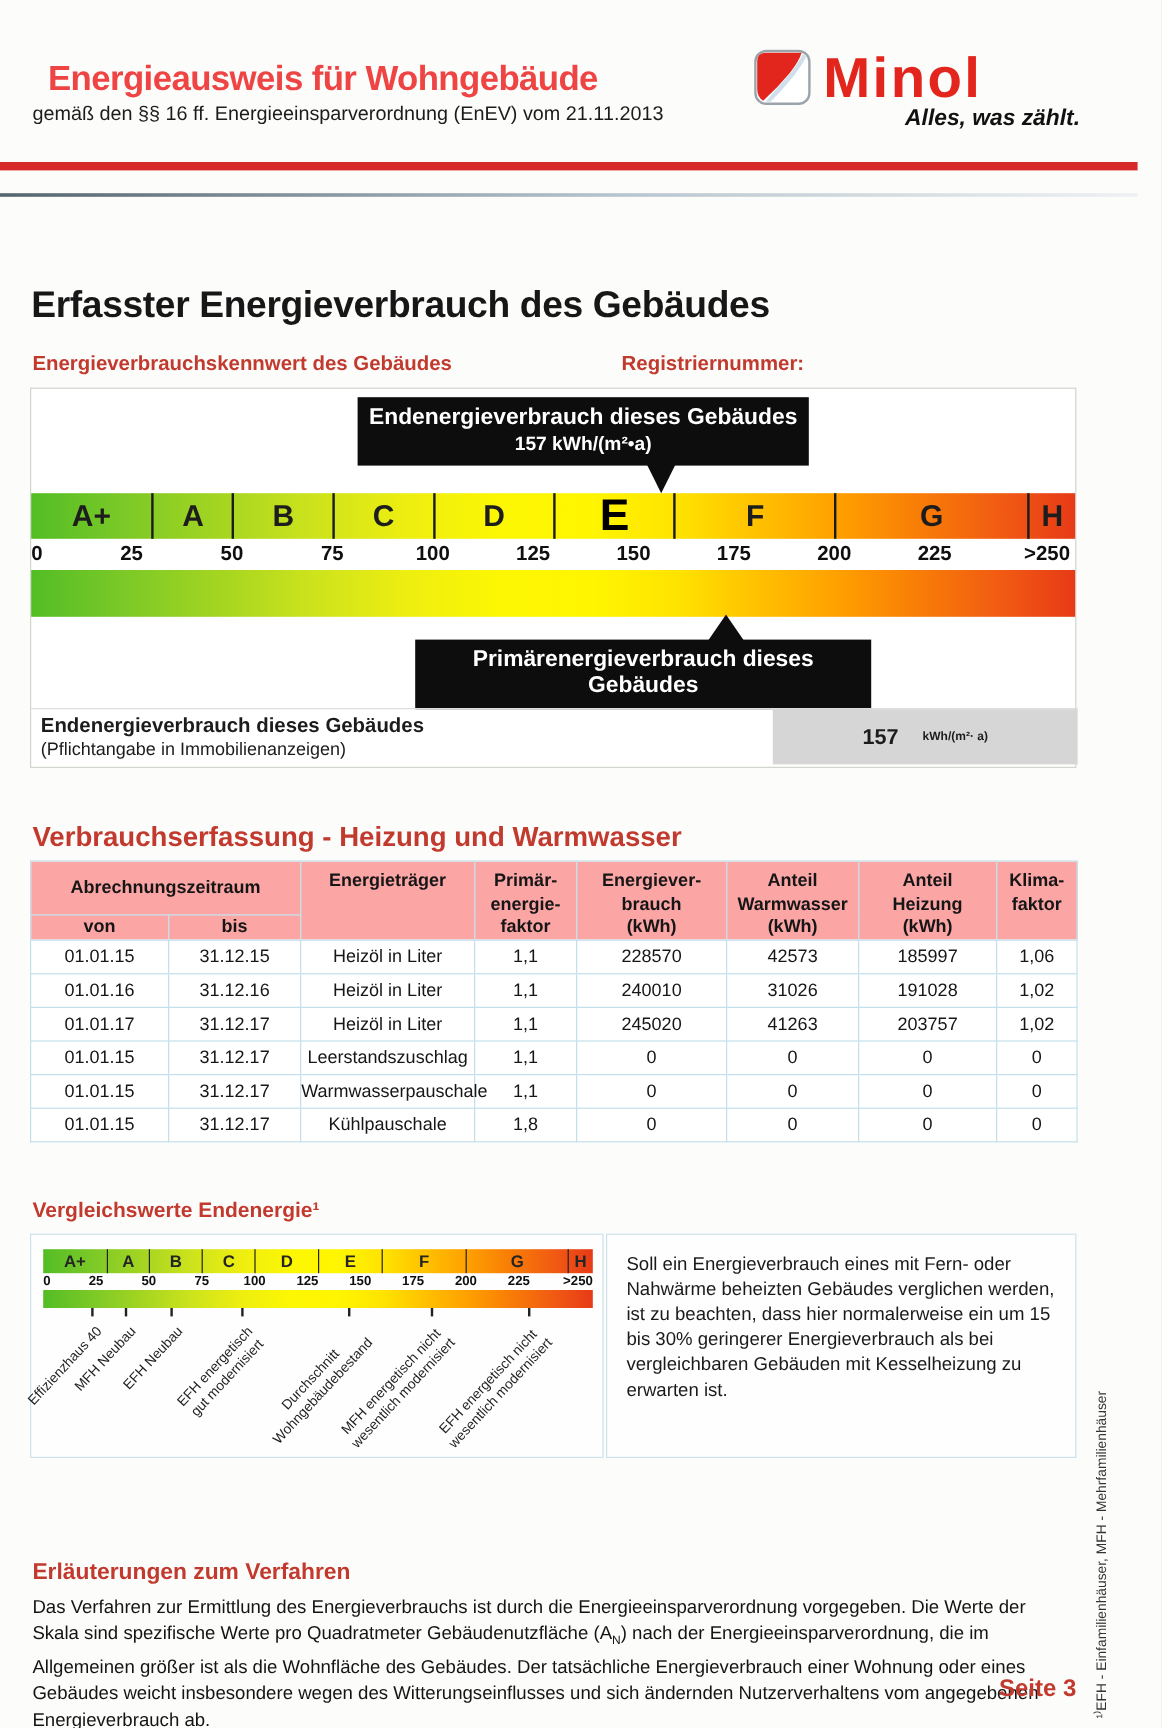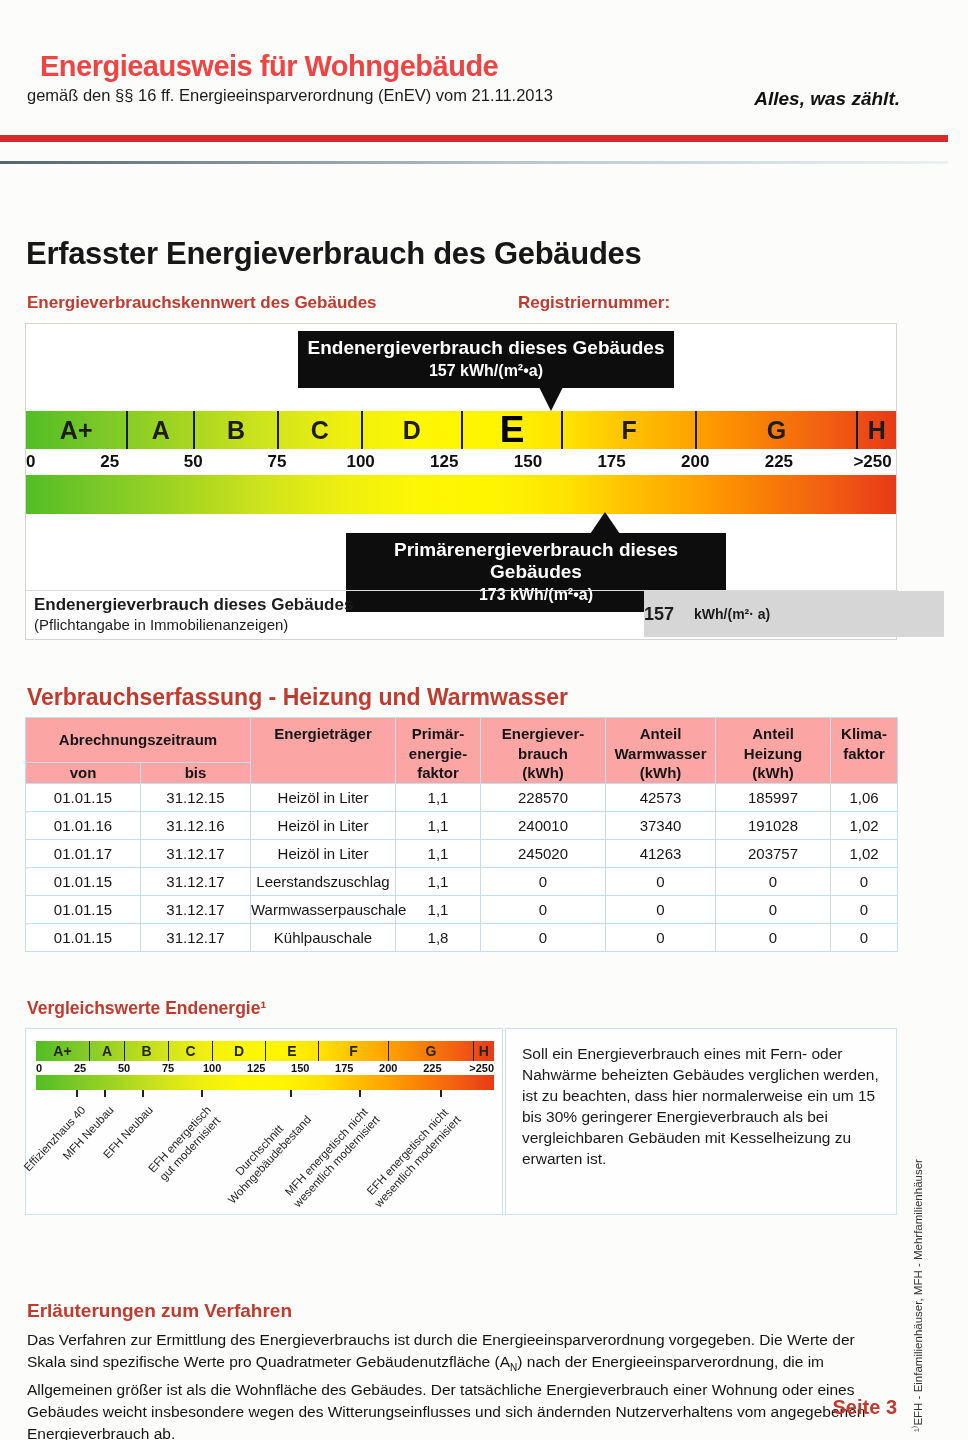--- a/index.html
+++ b/index.html
@@ -49,23 +49,23 @@
   .big .ticks { height:26px; }
   .tick { position:absolute; top:3px; transform:translateX(-50%); font-weight:700; color:#0f0f0f; }
   .big .tick { font-size:17px; }
   .tick.t0 { transform:none; }
   .gradbar { width:100%; }
   .big .gradbar { height:39px; }
 
   .chart-footer { position:absolute; left:0; top:266px; width:872px; height:46px; border-top:1px solid #ddd; }
   .cf-label { position:absolute; left:8px; top:4px; font-size:17px; font-weight:700; }
   .cf-sublabel { position:absolute; left:8px; top:25px; font-size:15px; }
-  .cf-valbox { position:absolute; left:618px; top:0; width:300px; height:46px; background:#d6d6d6; display:flex; align-items:center; justify-content:flex-start; gap:20px; }
+  .cf-valbox { position:absolute; left:618px; top:0; width:254px; height:46px; background:#d6d6d6; display:flex; align-items:center; justify-content:center; gap:20px; }
   .cf-value { font-size:18px; font-weight:700; }
-  .cf-unit { font-size:14px; font-weight:700; }
+  .cf-unit { font-size:10px; font-weight:700; }
 
   
   .h2 { position:absolute; left:27px; top:684px; font-size:23px; font-weight:700; }
   table.consumption { position:absolute; left:25px; top:717px; width:872px; border-collapse:collapse; table-layout:fixed; }
   table.consumption th, table.consumption td { border:1px solid #c4dfec; font-size:15px; text-align:center; color:#161616; }
   table.consumption th { background:#fca5a5; font-weight:700; white-space:pre-line; vertical-align:top; padding-top:6px; line-height:1.3; }
   table.consumption th.mid { vertical-align:middle; padding-top:0; }
   table.consumption td { height:28px; background:#fff; }
   col.c-von{width:115px} col.c-bis{width:110px} col.c-tr{width:145px} col.c-pef{width:85px} col.c-vb{width:125px} col.c-ww{width:110px} col.c-hz{width:115px} col.c-kf{width:67px}
 
@@ -92,20 +92,28 @@
   .side-note { position:absolute; left:910px; top:1432px; transform:rotate(-90deg); transform-origin:top left; font-size:11.5px; color:#333; white-space:nowrap; }
   sub { font-size:10px; }
 </style>
 </head>
 <body>
 
 <div class="page">
 
   <div class="doc-title">Energieausweis für Wohngebäude</div>
   <div class="doc-subtitle">gemäß den §§ 16 ff. Energieeinsparverordnung (EnEV) vom 21.11.2013</div>
+  <div class="logo">
+    <svg class="logo-mark" viewBox="0 0 48 47">
+      <rect x="1.5" y="1.5" width="45" height="44" rx="9" fill="#ffffff" stroke="#9aa4aa" stroke-width="2"></rect>
+      <path d="M10 3 L40 3 Q38 10 30 20 Q20 32 8 43 Q3 40 3 33 L3 10 Q3 3 10 3 Z" fill="#e2261d"></path>
+      <path d="M41 4 Q36 14 28 23 Q19 33 10 43.5 L14 44 Q24 34 32 24 Q40 14 44 6 Z" fill="#cfe0ea"></path>
+    </svg>
+    <div class="logo-word">Minol</div>
+  </div>
   <div class="logo-slogan">Alles, was zählt.</div>
   <div class="rule-red"></div>
   <div class="rule-thin"></div>
   <div class="rule-blue"></div>
 
   <div class="h1">Erfasster Energieverbrauch des Gebäudes</div>
   <div class="lbl-row">
     <span class="lbl-kennwert red">Energieverbrauchskennwert des Gebäudes</span>
     <span class="lbl-regnum red">Registriernummer:</span>
   </div>
@@ -159,21 +167,20 @@
           <span class="tick" style="left: 76.9231%;">200</span>
           <span class="tick" style="left: 86.5385%;">225</span>
           <span class="tick" style="left: 97.3077%;">&gt;250</span>
         </div>
       <div class="gradbar grad-bg"></div>
     </div>
 
     <div class="ptr-up" style="left: 66.5385%;"></div>
     <div class="callout callout2">
       <div class="c-title">Primärenergieverbrauch dieses Gebäudes</div>
-      <div class="c-val">173 kWh/(m²•a)</div>
     </div>
 
     <div class="chart-footer">
       <div class="cf-label">Endenergieverbrauch dieses Gebäudes</div>
       <div class="cf-sublabel">(Pflichtangabe in Immobilienanzeigen)</div>
       <div class="cf-valbox">
         <span class="cf-value">157</span>
         <span class="cf-unit">kWh/(m²· a)</span>
       </div>
     </div>
@@ -225,21 +232,21 @@
           <td>42573</td>
           <td>185997</td>
           <td>1,06</td>
         </tr>
         <tr>
           <td>01.01.16</td>
           <td>31.12.16</td>
           <td>Heizöl in Liter</td>
           <td>1,1</td>
           <td>240010</td>
-          <td>37340</td>
+          <td>31026</td>
           <td>191028</td>
           <td>1,02</td>
         </tr>
         <tr>
           <td>01.01.17</td>
           <td>31.12.17</td>
           <td>Heizöl in Liter</td>
           <td>1,1</td>
           <td>245020</td>
           <td>41263</td>

